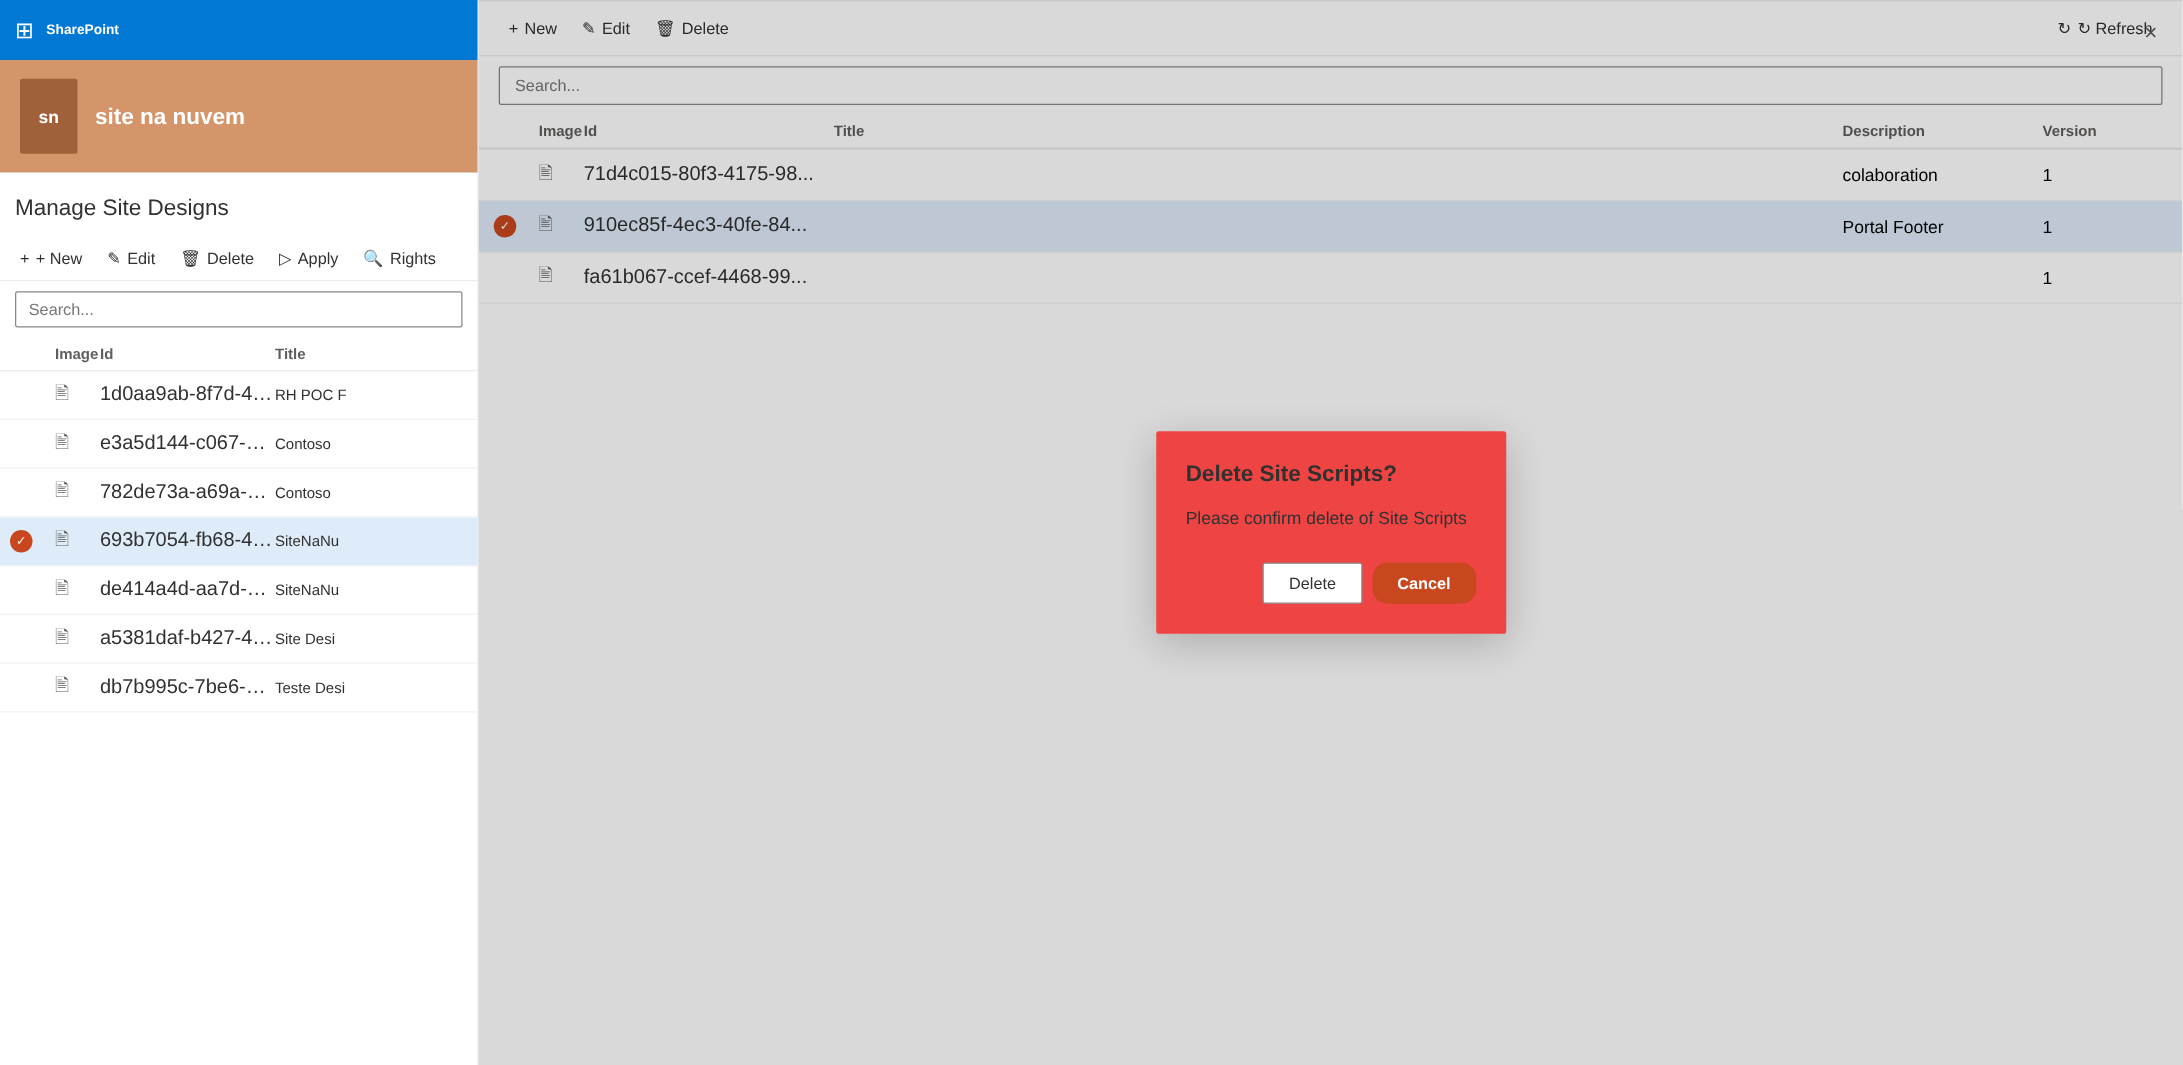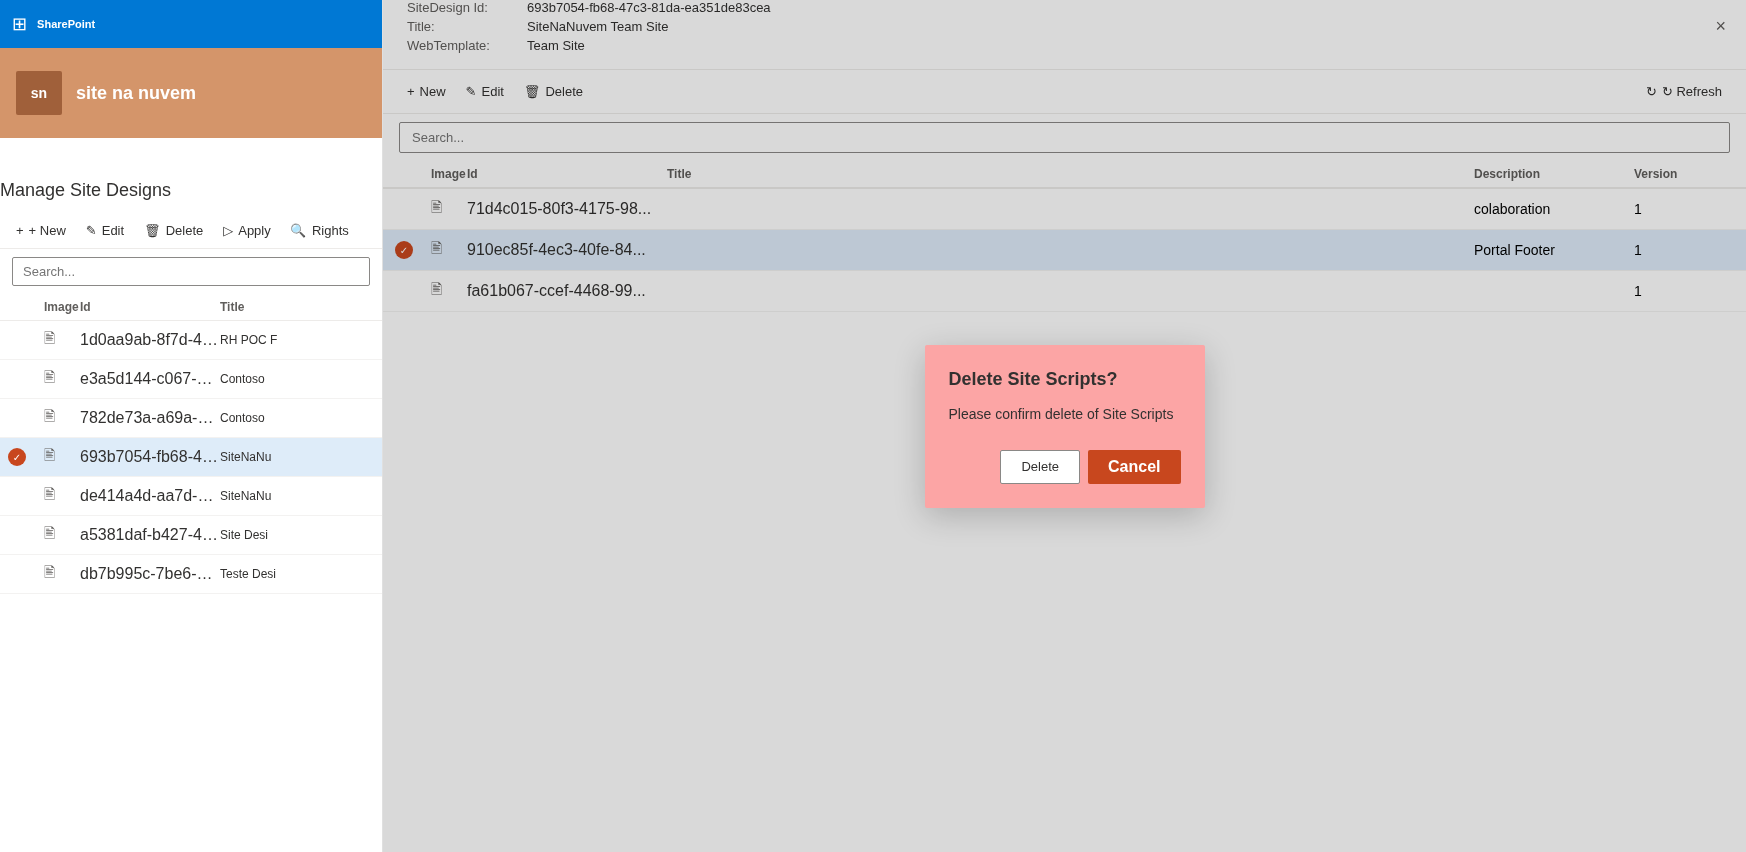--- a/index.html
+++ b/index.html
@@ -8,24 +8,24 @@
     .app-container { display: flex; width: 1746px; height: 852px; position: relative; }
 
     
     .left-panel { width: 383px; height: 100%; background: #fff; border-right: 1px solid #e0e0e0; display: flex; flex-direction: column; }
 
     .sharepoint-header { background: #0078d4; height: 48px; display: flex; align-items: center; padding: 0 12px; gap: 10px; }
     .sp-grid-icon { color: #fff; font-size: 18px; cursor: pointer; }
     .sp-title { color: #fff; font-size: 11px; font-weight: 600; }
 
     .site-header { background: #d4956a; height: 90px; display: flex; align-items: center; padding: 0 16px; gap: 14px; }
-    .site-avatar { width: 46px; height: 44px; background: #a0603a; color: #fff; display: flex; align-items: center; justify-content: center; font-size: 14px; font-weight: 600; border-radius: 2px; }
+    .site-avatar { width: 46px; height: 60px; background: #a0603a; color: #fff; display: flex; align-items: center; justify-content: center; font-size: 14px; font-weight: 600; border-radius: 2px; }
     .site-name { color: #fff; font-size: 18px; font-weight: 700; }
 
-    .manage-title { padding: 18px 0 12px; font-size: 18px; font-weight: 400; color: #323130; margin-top: 24px; }
+    .manage-title { padding: 18px 12px 12px; font-size: 18px; font-weight: 400; color: #323130; }
 
     .toolbar-left { display: flex; align-items: center; padding: 4px 8px; gap: 4px; border-bottom: 1px solid #edebe9; }
     .toolbar-btn { display: flex; align-items: center; gap: 5px; padding: 6px 8px; background: none; border: none; cursor: pointer; color: #323130; font-size: 13px; font-family: 'Segoe UI', sans-serif; border-radius: 2px; }
 
     .search-left { padding: 8px 12px; }
     .search-left input { width: 100%; padding: 6px 10px; border: 1px solid #8a8886; border-radius: 2px; font-size: 13px; font-family: 'Segoe UI', sans-serif; outline: none; }
 
     .table-left { flex: 1; overflow-y: auto; }
     .table-header-left { display: grid; grid-template-columns: 36px 36px 140px 1fr; padding: 6px 8px; border-bottom: 1px solid #edebe9; font-size: 12px; color: #605e5c; font-weight: 600; }
     .table-row-left { display: grid; grid-template-columns: 36px 36px 140px 1fr; padding: 7px 8px; border-bottom: 1px solid #f3f2f1; cursor: pointer; align-items: center; }
@@ -54,26 +54,26 @@
     .search-right { padding: 8px 16px; }
     .search-right input { width: 100%; padding: 7px 12px; border: 1px solid #8a8886; border-radius: 2px; font-size: 13px; font-family: 'Segoe UI', sans-serif; outline: none; }
 
     .table-right { flex: 1; overflow-y: auto; }
     .table-header-right { display: grid; grid-template-columns: 36px 36px 200px 1fr 160px 100px; padding: 6px 12px; border-bottom: 2px solid #edebe9; font-size: 12px; color: #605e5c; font-weight: 600; }
     .table-row-right { display: grid; grid-template-columns: 36px 36px 200px 1fr 160px 100px; padding: 8px 12px; border-bottom: 1px solid #f3f2f1; cursor: pointer; align-items: center; }
     .table-row-right.selected { background: #deecf9; }
 
     
     .dialog-overlay { position: absolute; top: 0; left: 0; right: 0; bottom: 0; background: rgba(0,0,0,0.15); display: flex; align-items: center; justify-content: center; z-index: 100; }
-    .dialog-box { background: #fca5a5; border-radius: 2px; box-shadow: 0 8px 32px rgba(0,0,0,0.2); width: 280px; padding: 24px; }
+    .dialog-box { background: #ef4444; border-radius: 2px; box-shadow: 0 8px 32px rgba(0,0,0,0.2); width: 280px; padding: 24px; }
     .dialog-title { font-size: 18px; font-weight: 600; color: #323130; margin-bottom: 16px; }
     .dialog-message { font-size: 14px; color: #323130; margin-bottom: 28px; }
     .dialog-buttons { display: flex; gap: 8px; justify-content: flex-end; }
     .btn-delete { padding: 8px 20px; background: #fff; border: 1px solid #8a8886; border-radius: 2px; font-size: 13px; cursor: pointer; font-family: 'Segoe UI', sans-serif; color: #323130; }
-    .btn-cancel { padding: 8px 20px; background: #c8471e; border: none; border-radius: 2px; font-size: 16px; cursor: pointer; font-family: 'Segoe UI', sans-serif; color: #fff; font-weight: 600; text-align: center; }
+    .btn-cancel { padding: 8px 20px; background: #c8471e; border: none; border-radius: 12px; font-size: 13px; cursor: pointer; font-family: 'Segoe UI', sans-serif; color: #fff; font-weight: 600; text-align: center; }
   </style>
 </head>
 <body>
 
 <div class="app-container">
 
   <div class="left-panel">
     <div class="sharepoint-header">
       <span class="sp-grid-icon">⊞</span>
       <span class="sp-title">SharePoint</span>
@@ -167,28 +167,20 @@
         <span class="row-id">db7b995c-7be6-467e-9777-80138...</span>
         <span class="row-title">Teste Desi</span>
       </div>
     </div>
   </div>
 
   <div class="right-panel">
     <button class="close-btn">×</button>
 
 
-    <div class="site-info">
-      <span class="info-label">SiteDesign Id:</span>
-      <span class="info-value">693b7054-fb68-47c3-81da-ea351de83cea</span>
-      <span class="info-label">Title:</span>
-      <span class="info-value">SiteNaNuvem Team Site</span>
-      <span class="info-label">WebTemplate:</span>
-      <span class="info-value">Team Site</span>
-    </div>
 
     <div class="toolbar-right">
       <div class="toolbar-right-btns">
         <button class="toolbar-btn">
           <span>+</span>
           <span>New</span>
         </button>
         <button class="toolbar-btn">
           <span>✎</span>
           <span>Edit</span>

